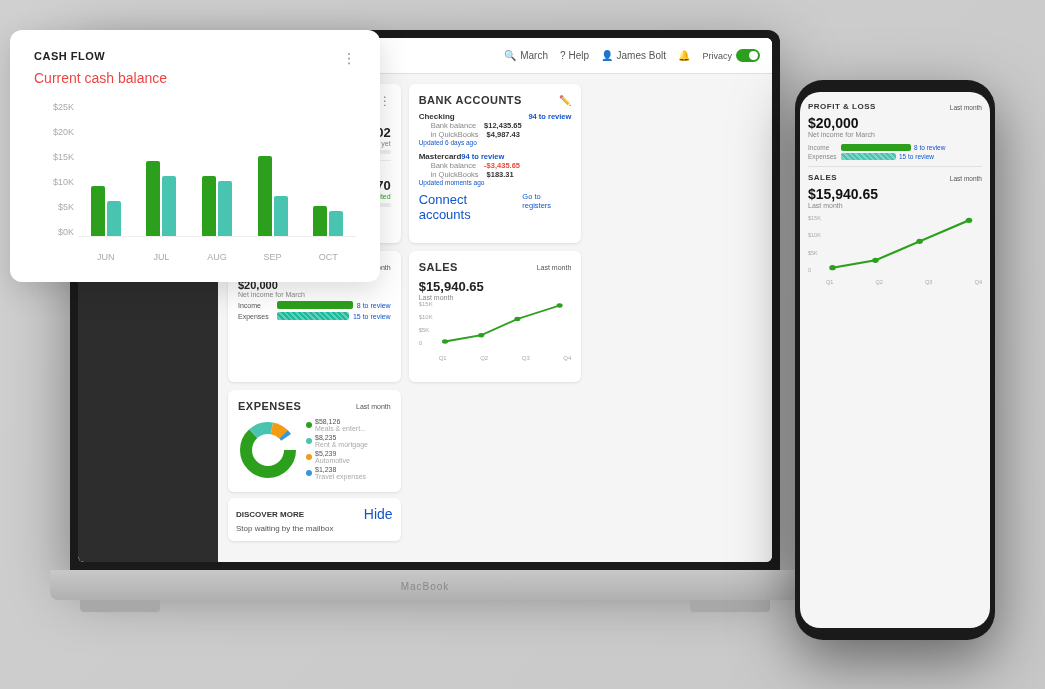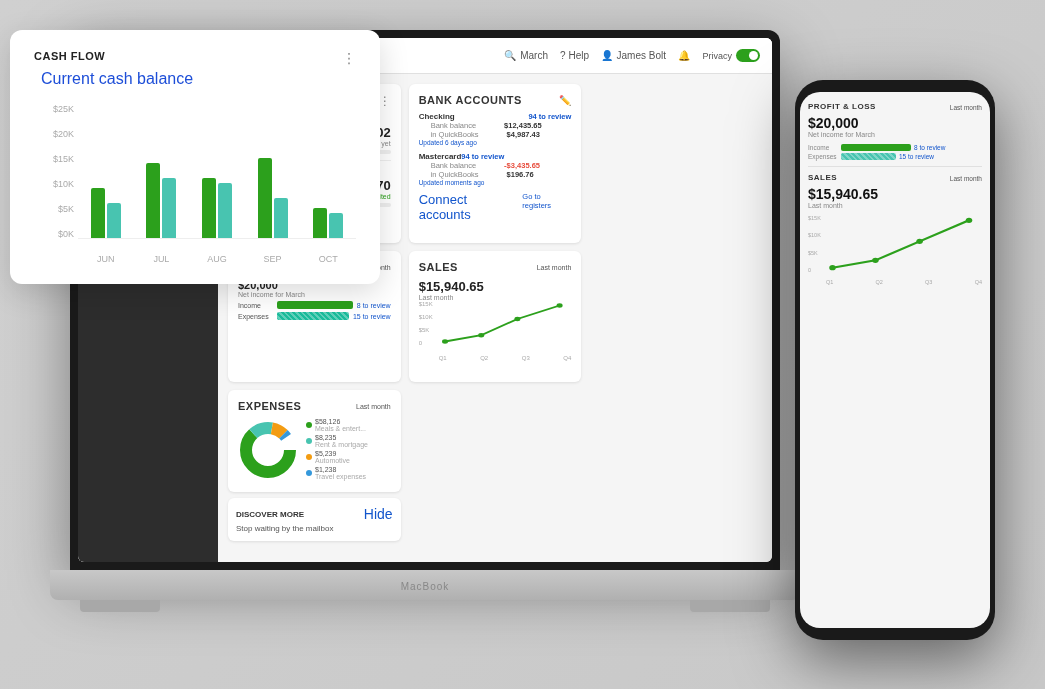--- a/index.html
+++ b/index.html
@@ -284,21 +284,21 @@
     }
 
     .bank-review {
       font-size: 7.5px;
       color: #1255cc;
       font-weight: 600;
     }
 
     .bank-balance-row {
       display: flex;
-      gap: 28px;
+      gap: 8px;
       font-size: 7.5px;
       padding-left: 12px;
     }
 
     .bank-balance-label {
       color: #888;
     }
 
     .bank-balance-value {
       color: #333;
@@ -515,24 +515,23 @@
     }
 
     .cashflow-amount {
       font-size: 32px;
       font-weight: 800;
       color: #111;
       margin: 4px 0 2px;
     }
 
     .cashflow-subtitle {
-      font-size: 16px;
-      color: #1d4ed8;
+      font-size: 14px;
+      color: #ef4444;
       margin-bottom: 16px;
-      margin-left: 7px;
     }
 
     
     .bar-chart {
       width: 100%;
       height: 160px;
       position: relative;
     }
 
     .bar-y-axis {
@@ -872,21 +871,21 @@
                 <div style="display:flex;justify-content:flex-start">
                   <span class="bank-name">Mastercard</span>
                   <span class="bank-review">94 to review</span>
                 </div>
                 <div class="bank-balance-row">
                   <span class="bank-balance-label">Bank balance</span>
                   <span class="bank-balance-value negative">-$3,435.65</span>
                 </div>
                 <div class="bank-balance-row">
                   <span class="bank-balance-label">in QuickBooks</span>
-                  <span class="bank-balance-value">$196.76</span>
+                  <span class="bank-balance-value">$183.31</span>
                 </div>
                 <div class="bank-updated">Updated moments ago</div>
               </div>
               <div style="display:flex;justify-content:space-between;margin-top:4px">
                 <span style="font-size:13px;color:#1255cc;cursor:pointer">Connect accounts</span>
                 <span style="font-size:7.5px;color:#1255cc;cursor:pointer">Go to registers</span>
               </div>
             </div>
 
             <div style="width:0;height:0"></div>

